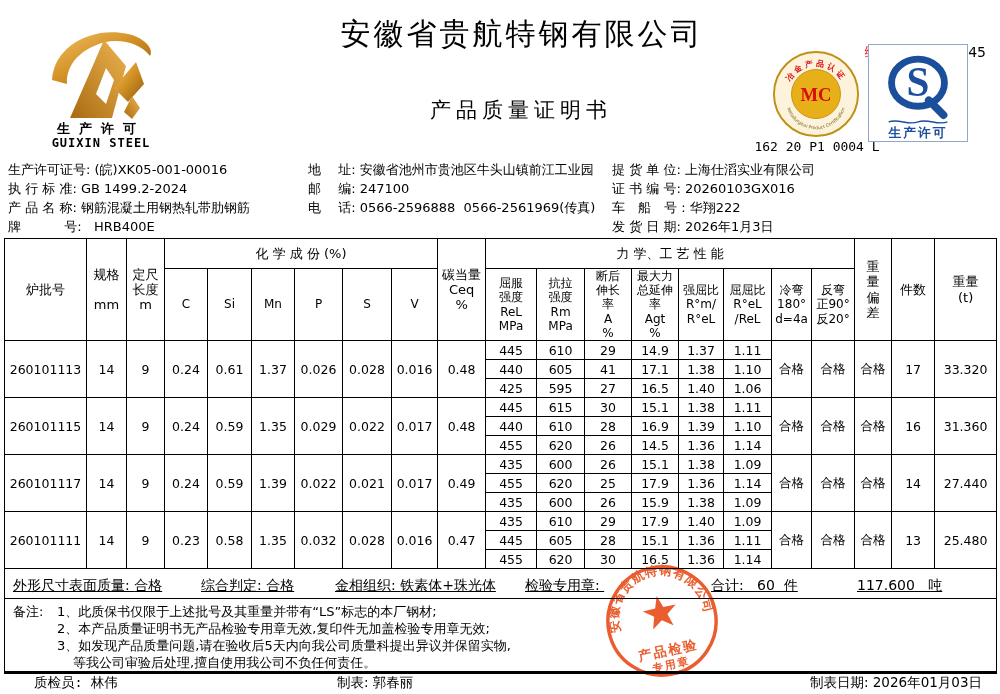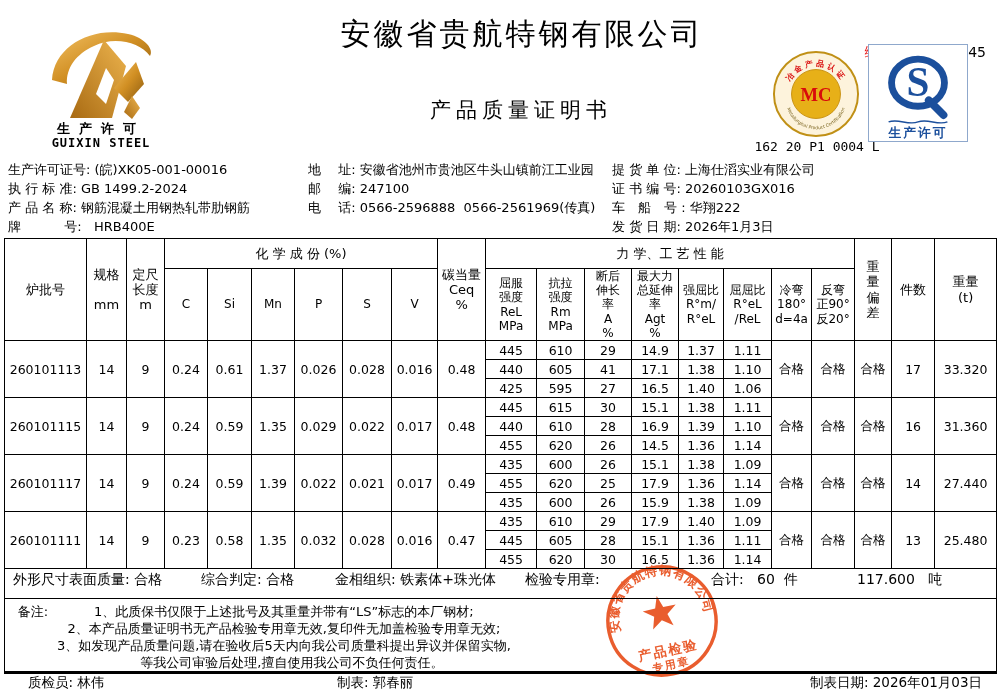--- a/index.html
+++ b/index.html
@@ -29,30 +29,30 @@
   
   table { position:absolute; left:4px; top:238px; width:992px; border-collapse:collapse; table-layout:fixed; border:1px solid #000; border-bottom:3px solid #000; }
   th, td { border:1px solid #000; text-align:center; vertical-align:middle; font-weight:normal; padding:0; }
   thead th { font-size:12px; line-height:1.18; white-space:pre-line;margin-top:12px; }
   tr.hdr1 { height:30px; }
   tr.hdr1 th { font-size:13px; }
   tr.hdr2 { height:72px; }
   tbody tr.sub { height:19px; }
   tbody td { font-size:12.5px; }
   td.summary-cell { height:30px; position:relative; text-align:left; font-size:14px; }
-  .sum-item { position:absolute; top:2px; white-space:pre; }
-  td.remarks-cell { height:73px; text-align:center; vertical-align:top; font-size:13px; padding:4px 6px 0 8px; }
+  .sum-item { position:absolute; top:8px; white-space:pre;text-decoration:underline; }
+  td.remarks-cell { height:73px; text-align:left; vertical-align:top; font-size:13px; padding:4px 6px 0 8px; }
   .remarks-flex { display:flex; }
   .remarks-label { white-space:pre; flex:0 0 44px; line-height:17px; }
   .remark-line { line-height:17px; white-space:pre; }
   .remark-indent { padding-left:16px; }
 
   
   .footer-line { position:absolute; top:674px; height:20px; font-size:13.5px; white-space:pre; }
-  #footer-inspector { left:28px; }
+  #footer-inspector { left:34px;font-family:Liberation Mono, monospace; }
   #footer-tabulator { left:337px; }
   #footer-date { right:18px; }
 
   
   .stamp { position:absolute; left:586px; top:564px; width:152px; height:118px; opacity:0.93; mix-blend-mode:multiply; pointer-events:none; z-index:5; }
 </style>
 </head>
 <body>
 
 <div id="page">

